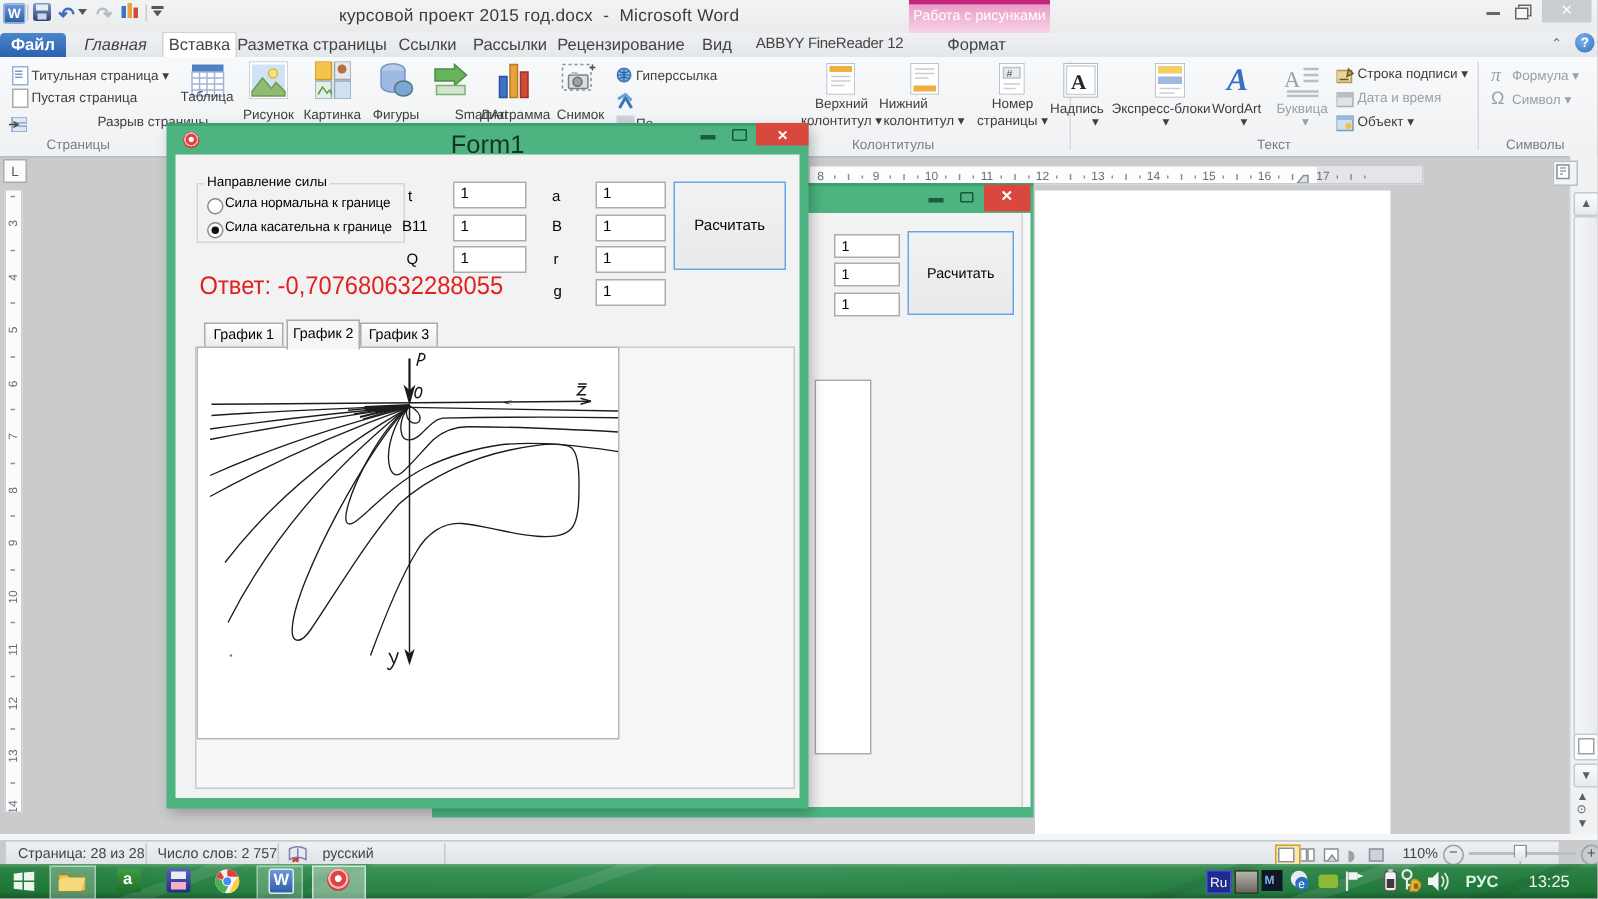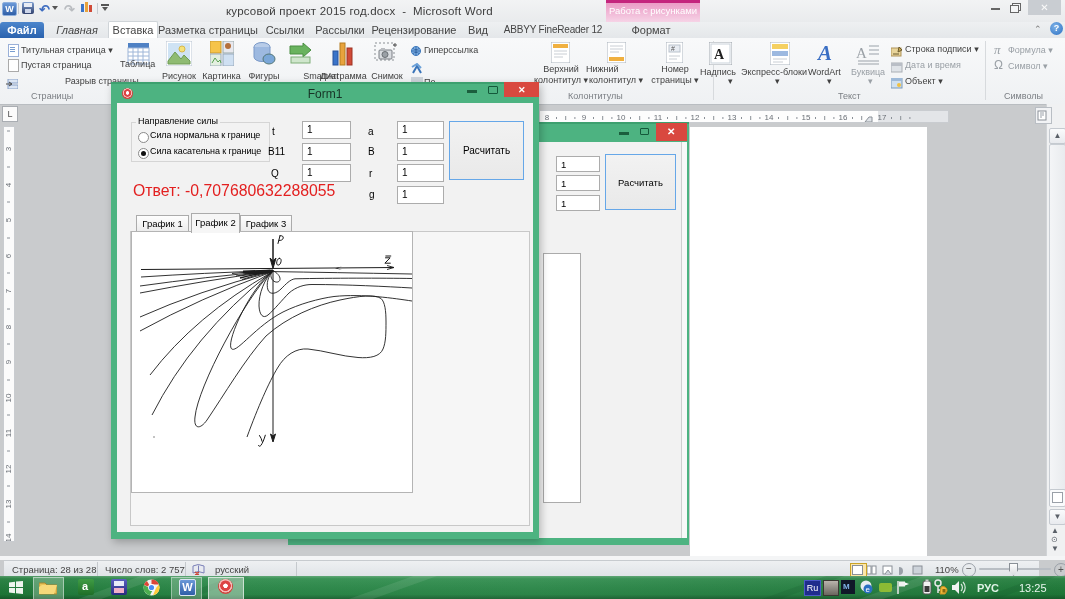--- a/index.html
+++ b/index.html
@@ -113,21 +113,21 @@
         <path d="M0,5 h5 M3,3 l3,2 -3,2" stroke="#444" fill="none"></path>
       </svg></div>
     <div class="abs rtext" style="left:21px;top:76px;padding-left:44px;">Разрыв страницы</div>
     <div class="abs glabel" style="left:31px;">Страницы</div>
 
     <div class="abs" style="left:127px;top:42px;"><svg width="23" height="23">
         <rect x="1" y="1" width="21" height="5" fill="#4f81c4"></rect>
         <rect x="1" y="6" width="21" height="16" fill="#fff" stroke="#9eb6d8" stroke-width="1"></rect>
         <path d="M1,10 h21 M1,14 h21 M1,18 h21 M6,6 v16 M11,6 v16 M16,6 v16" stroke="#9eb6d8" stroke-width="1"></path>
       </svg></div>
-    <div class="abs rtext" style="left:120px;top:59px;width:36px;text-align:left;">Таблица</div>
+    <div class="abs rtext" style="left:120px;top:59px;width:36px;text-align:center;">Таблица</div>
 
     <div class="abs" style="left:166px;top:41px;"><svg width="26" height="25">
         <rect x="0" y="0" width="26" height="25" fill="#fff" stroke="#b9c4d2"></rect>
         <rect x="2" y="2" width="22" height="21" fill="#cfe3f4"></rect>
         <circle cx="16" cy="8" r="3" fill="#f5e27a" stroke="#d8b84a"></circle>
         <path d="M2,20 l7,-9 6,7 3,-4 6,6 v3 h-22 z" fill="#8fbb72" stroke="#6f9b55"></path>
       </svg></div>
     <div class="abs rtext" style="left:160px;top:71px;width:38px;text-align:center;">Рисунок</div>
 
     <div class="abs" style="left:210px;top:41px;"><svg width="24" height="25">
@@ -357,21 +357,21 @@
     <div class="abs tbx" style="left:268px;top:53px;width:44px;height:16px;font-size:9.5px;">1</div>
     <div class="abs tbx" style="left:268px;top:73px;width:44px;height:16px;font-size:9.5px;">1</div>
     <div class="btn" style="left:317px;top:32px;width:71px;height:56px;font-size:9.5px;">Расчитать</div>
     <div class="abs" style="left:255px;top:131px;width:36px;height:248px;background:#fff;border:1px solid #ababab;"></div>
   </div>
 
   <div class="abs" id="form1">
     <div class="abs" style="left:0;top:0;width:428px;height:2px;background:#3da06f;"></div>
     <div class="abs" style="left:11px;top:6px;width:11px;height:11px;border-radius:50%;
       background:radial-gradient(circle at 50% 45%,#fff 0 1.5px,#d44 2px 3.5px,#f5b8b5 4px 4.6px,#cf4640 4.8px);"></div>
-    <div class="abs" style="left:0;top:5px;width:428px;text-align:center;font-size:12px;color:#173326;">Form1</div>
+    <div class="abs" style="left:0;top:5px;width:428px;text-align:center;font-size:17px;color:#173326;">Form1</div>
     <div class="abs" style="left:356px;top:8px;width:10px;height:2.5px;background:#1b5e3d;"></div>
     <div class="abs" style="left:377px;top:4px;width:8px;height:6px;border:1.5px solid #14593a;border-radius:1px;"></div>
     <div class="abs" style="left:393px;top:0px;width:35px;height:15px;background:#d9483f;"></div>
     <div class="abs" style="left:407px;top:3px;width:10px;height:10px;color:#fff;font-size:9px;font-weight:bold;line-height:10px;">✕</div>
     <div class="abs content"></div>
 
     <div class="abs" style="left:20px;top:40px;width:137px;height:38px;border:1px solid #d5d5d5;"></div>
     <div class="abs" style="left:25px;top:34px;background:#f2f2f2;padding:0 2px;font-size:9px;color:#000;">Направление силы</div>
     <div class="abs" style="left:27px;top:50px;width:9px;height:9px;border-radius:50%;border:1px solid #8a8a8a;background:#fff;"></div>
     <div class="abs" style="left:39px;top:48px;font-size:9px;color:#000;letter-spacing:-.1px;">Сила нормальна к границе</div>

